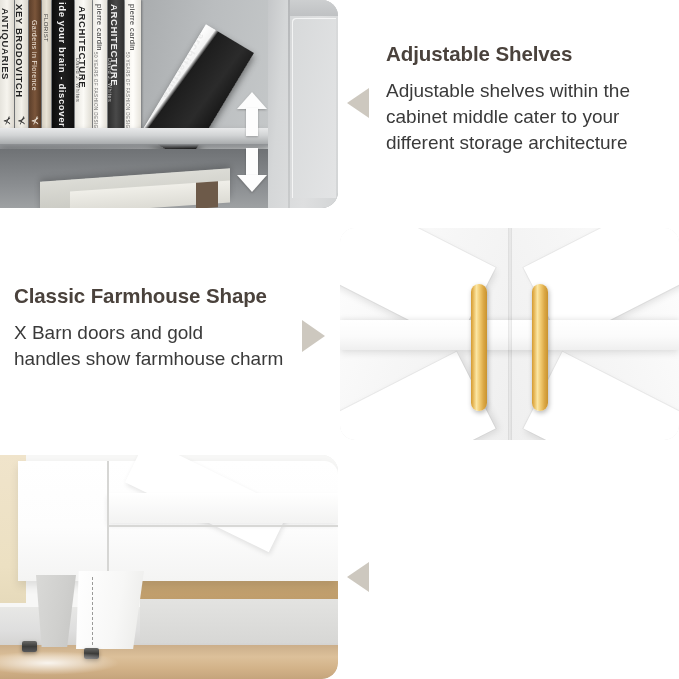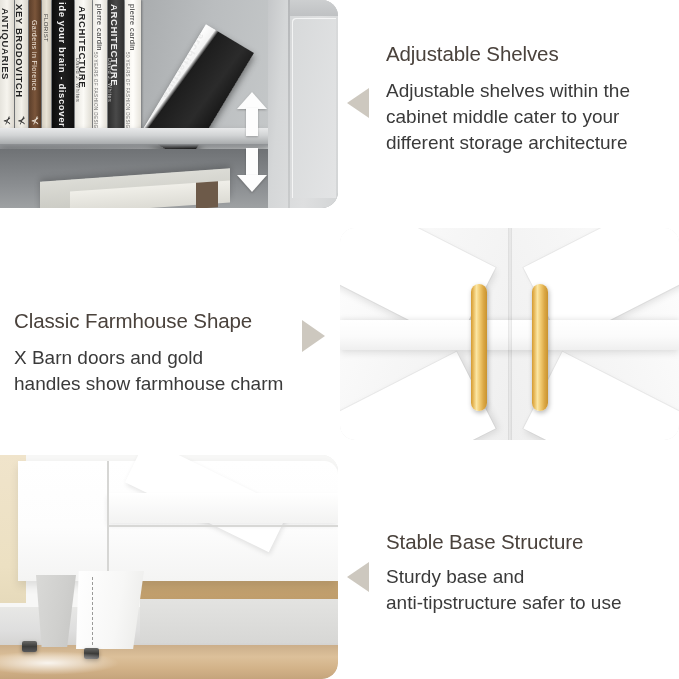--- a/index.html
+++ b/index.html
@@ -12,21 +12,21 @@
   }
 
   .infographic { position:absolute; inset:0; }
 
   .photo { position:absolute; overflow:hidden; }
 
   
   .textblock { position:absolute; }
   .heading {
     color:#4a423c;
-    font-weight:normal;
+    font-weight:bold;
     font-size:20.5px;
     letter-spacing:-0.1px;
     white-space:nowrap;
   }
   .body-text {
     color:#3a3a3a;
     font-size:19px;
     line-height:26px;
     white-space:pre-line;
   }
@@ -266,21 +266,21 @@
   .floor-glow {
     position:absolute; left:0; top:196px; width:120px; height:24px;
     background:radial-gradient(ellipse at 40% 50%, rgba(255,255,255,.85), rgba(255,255,255,0) 70%);
   }
 
   
   #text-shelves { left:386px; top:42px; width:290px; }
   #text-shelves .heading { margin-bottom:12px; }
   #tri-shelves  { left:347px; top:88px; }
 
-  #text-farmhouse { left:14px; top:309px; width:320px; }
+  #text-farmhouse { left:14px; top:284px; width:320px; }
   #text-farmhouse .heading { margin-bottom:12px; }
   #tri-farmhouse { left:302px; top:320px; }
 
   #text-base { left:386px; top:530px; width:290px; }
   #text-base .heading { margin-bottom:10px; }
   #tri-base { left:347px; top:562px; }
 </style>
 </head>
 <body>
 
@@ -401,19 +401,14 @@
     <div class="leg" id="leg-left"></div>
     <div class="leg" id="leg-front"></div>
     <div class="leg-dash"></div>
 
     <div class="foot" id="foot-left"></div>
     <div class="foot" id="foot-front"></div>
     <div class="floor-glow"></div>
   </div>
 
   <div class="tri tri-left" id="tri-base"></div>
-  <div class="textblock" id="text-base">
-    <div class="heading">Stable Base Structure</div>
-    <div class="body-text">Sturdy base and
-anti-tipstructure safer to use</div>
-  </div>
 
 </div>
 
 </body></html>

